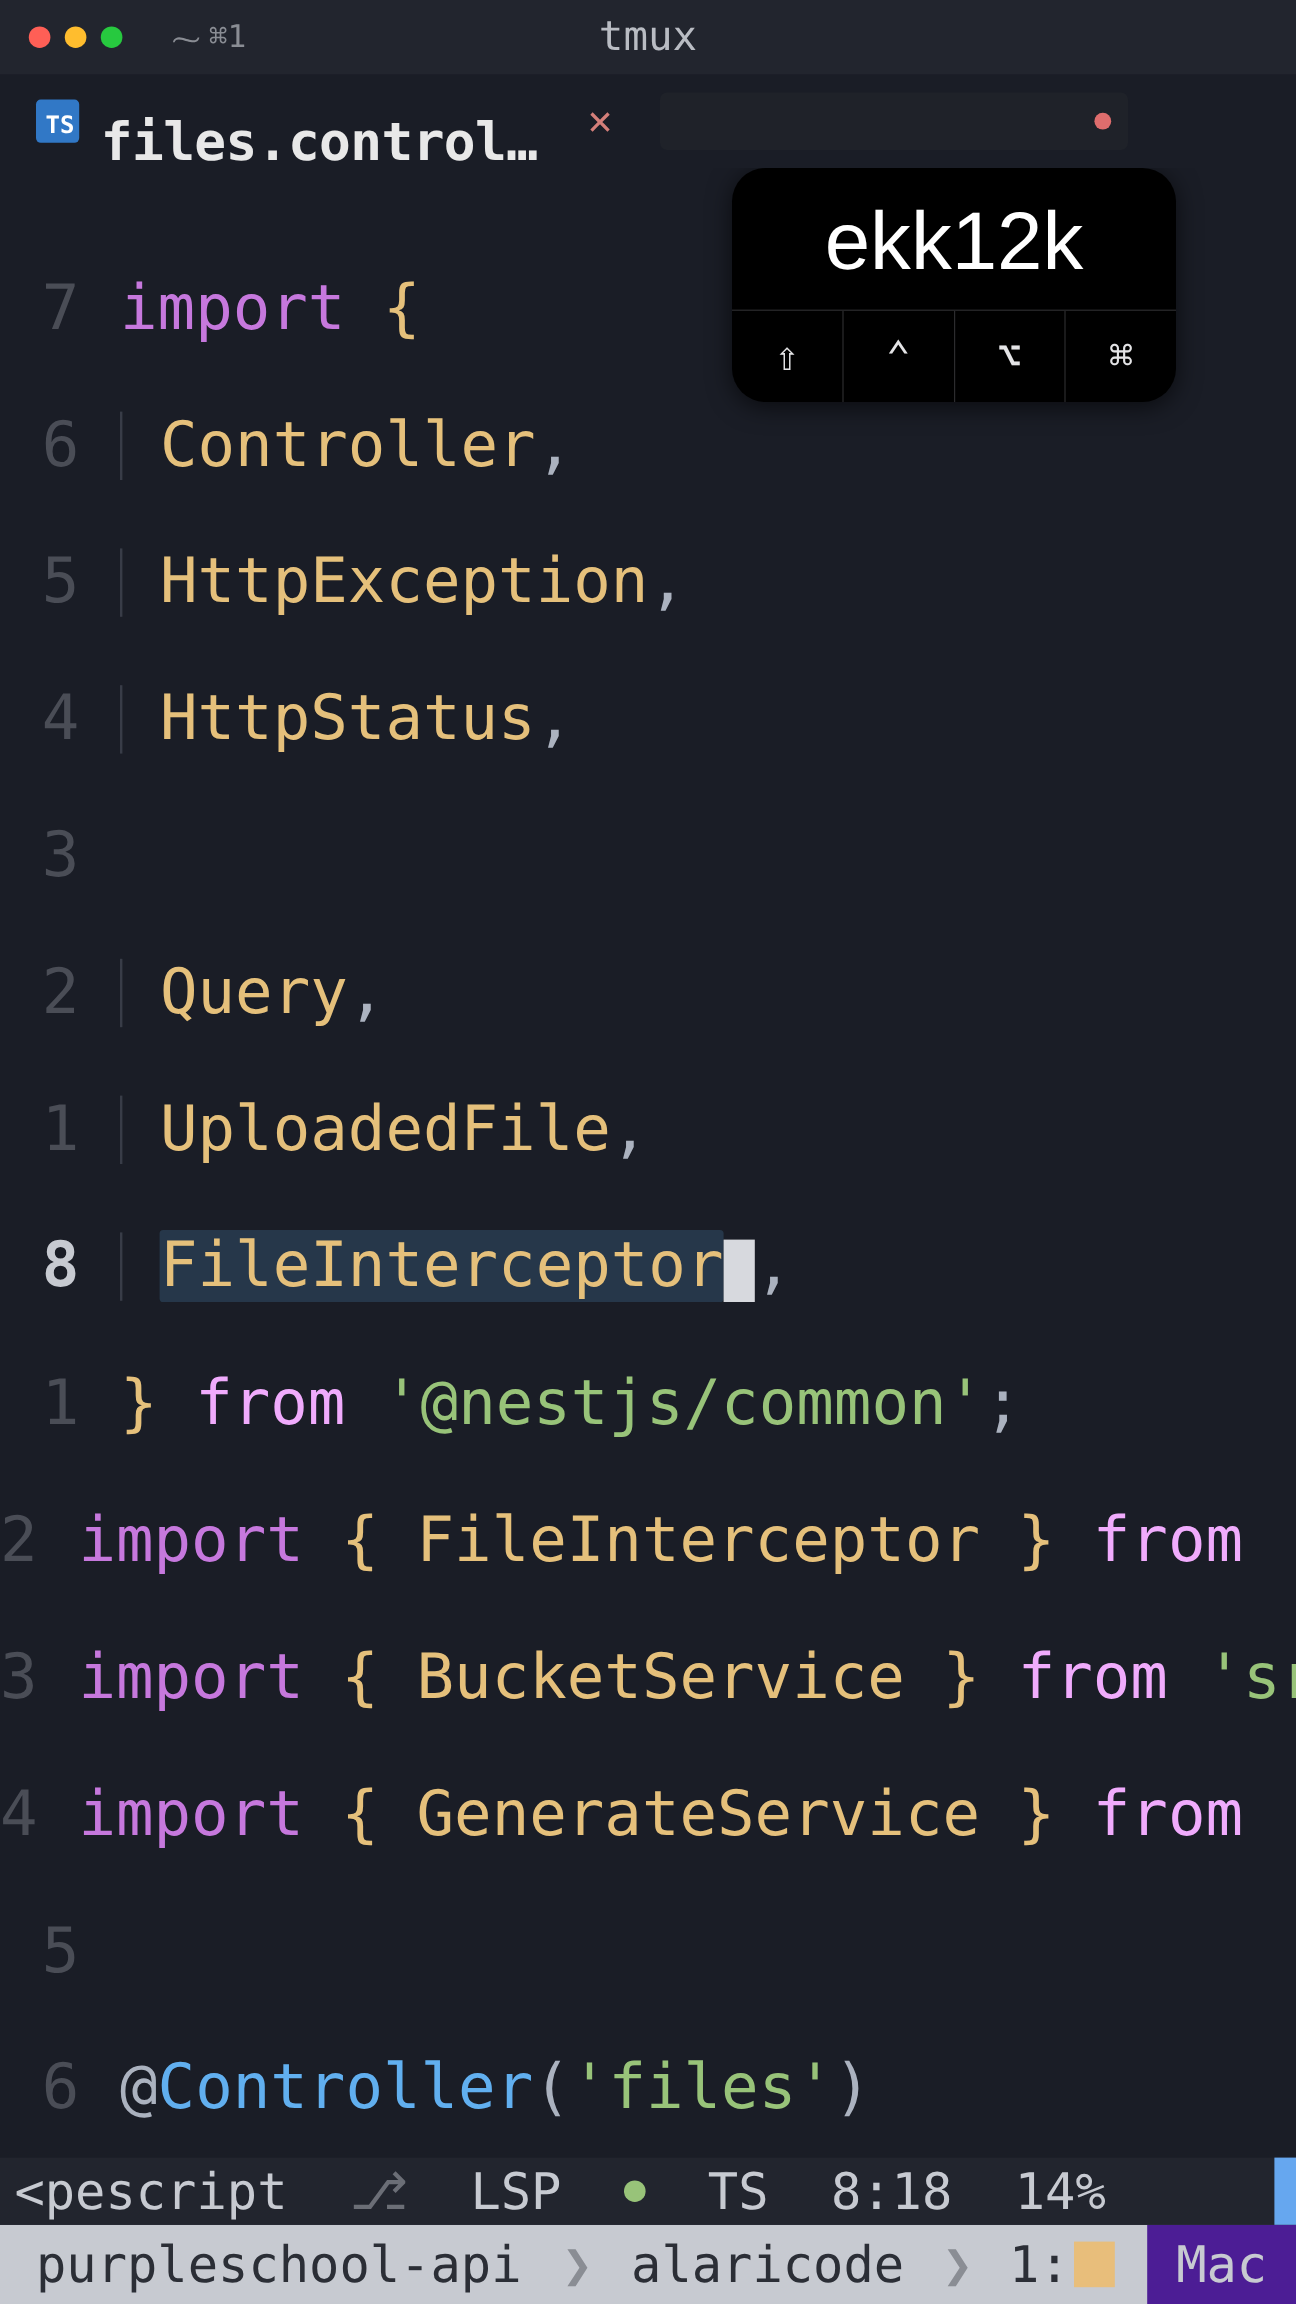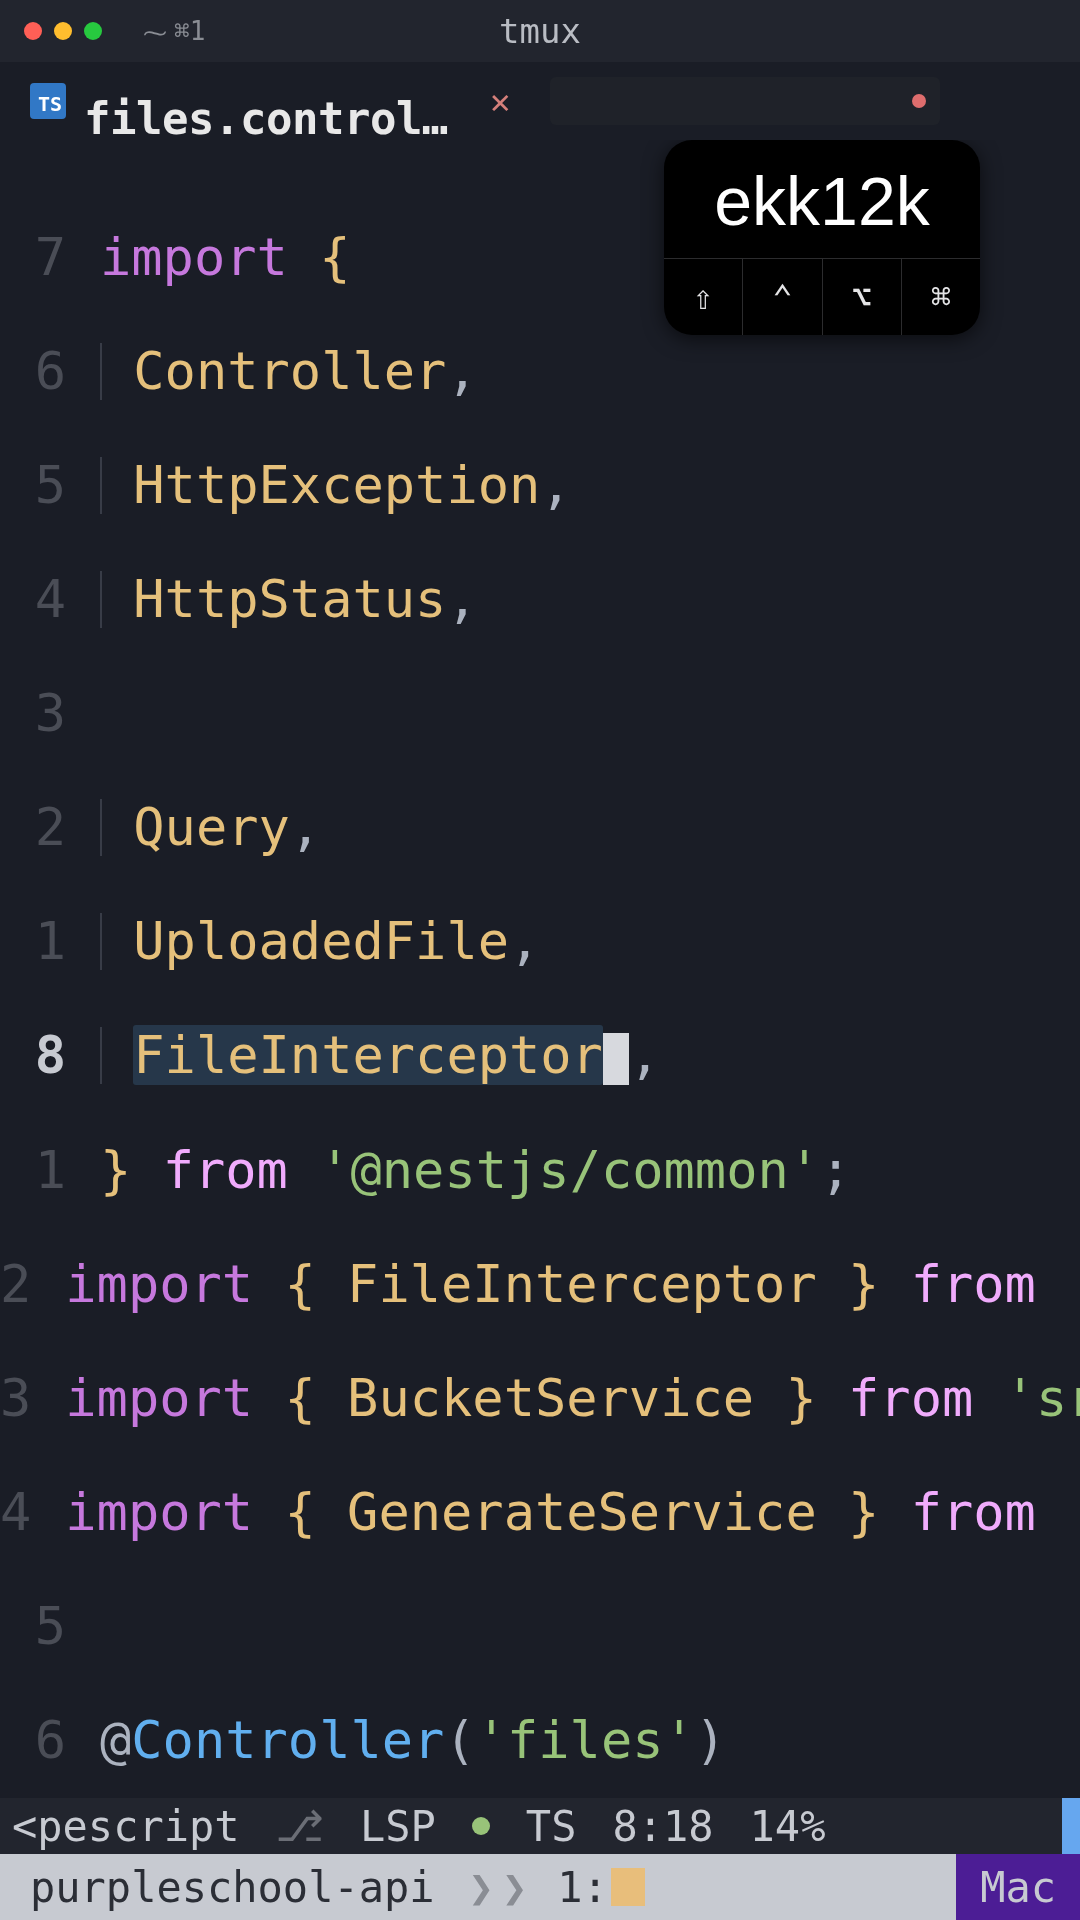--- a/index.html
+++ b/index.html
@@ -34,27 +34,27 @@
   .brace { color:#e5c07b; font-weight:500; }
   .ident { color:#e5c07b; }
   .punc { color:#abb2bf; }
   .kw-from { color:#f0abfc; }
   .str { color:#98c379; }
   .at { color:#abb2bf; }
   .decor-name { color:#61afef; }
   .caret { display:inline-block; width:26px; height:52px; background:#d7d9de; vertical-align:text-bottom; }
   .hl { background:rgba(97,175,239,0.18); border-radius:3px; }
 
-  .overlay { position:absolute; top:0; right:100px; width:316px; background:#000; border-radius:28px; box-shadow:0 4px 20px rgba(0,0,0,0.6); overflow:hidden; }
+  .overlay { position:absolute; top:0; right:100px; width:370px; background:#000; border-radius:28px; box-shadow:0 4px 20px rgba(0,0,0,0.6); overflow:hidden; }
   .ov-top { padding:22px 24px 18px; text-align:center; color:#fff; font-size:68px; font-weight:500; font-family:-apple-system,BlinkMacSystemFont,sans-serif; }
   .ov-bot { display:flex; border-top:1px solid #2c2c2e; }
   .ov-cell { flex:1; height:76px; display:flex; align-items:center; justify-content:center; color:#e4e4e6; font-size:34px; border-right:1px solid #2c2c2e; }
   .ov-cell:last-child { border-right:none; }
 
-  .status1 { height:56px; background:#22252e; display:flex; align-items:center; color:#c7cad1; font-size:42px; padding:0 12px; gap:36px; font-weight:500; }
+  .status1 { height:56px; background:#22252e; display:flex; align-items:center; color:#c7cad1; font-size:42px; padding:0 12px; gap:52px; font-weight:500; }
   .status1 .sep { color:#6b6e76; }
   .status1 .green-dot { width:18px; height:18px; border-radius:50%; background:#98c379; display:inline-block; }
   .status1-right { position:absolute; right:0; width:18px; height:56px; background:#66a7ef; }
   .status1 { position:relative; }
 
   .status2 { height:66px; background:#c7cad1; display:flex; align-items:center; font-size:42px; color:#2b2e36; font-weight:500; }
   .s2-a { padding:0 30px 0 30px; }
   .s2-sep { color:#8a8d94; padding:0 4px; }
   .s2-b { padding:0 28px; }
   .s2-c { padding:0 26px; }
@@ -140,19 +140,20 @@
     <span class="green-dot"></span>
     <span>TS</span>
     <span>8:18</span>
     <span>14%</span>
     <div class="status1-right"></div>
   </div>
 
   <div class="status2">
     <span class="s2-a">purpleschool-api</span>
     <span class="s2-sep">❯</span>
+    <span class="s2-b">alaricode</span>
     <span class="s2-sep">❯</span>
     <span class="s2-c">1:1</span>
     <span class="s2-caret"></span>
     <span class="s2-d">Mac</span>
   </div>
 
 </div>
 
 </body></html>

